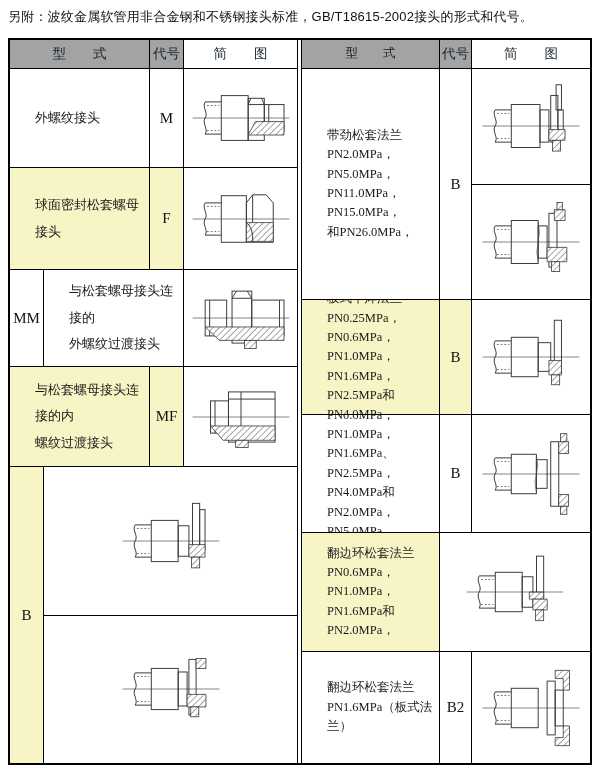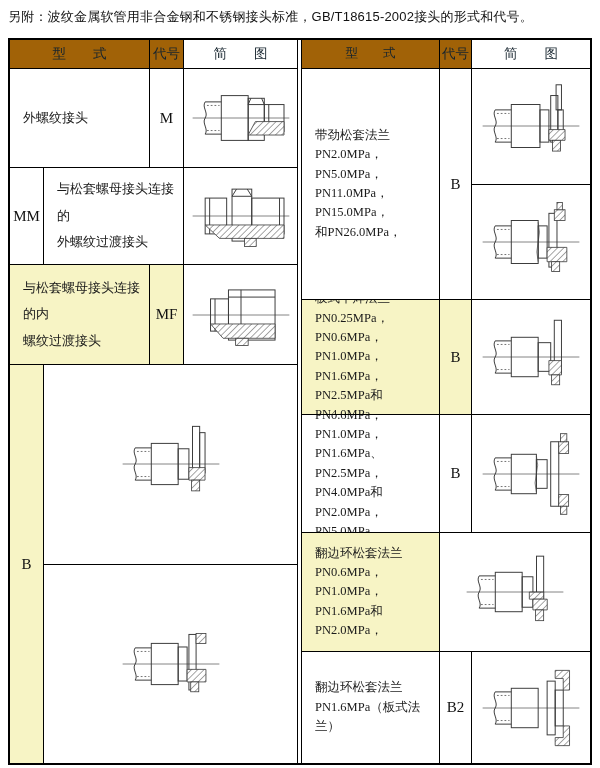--- a/index.html
+++ b/index.html
@@ -9,31 +9,31 @@
   .title { position:absolute; left:8px; top:8px; width:588px; font-size:13px; color:#121212; letter-spacing:.2px; white-space:pre-line; }
 
   .tbl { position:absolute; left:8px; top:38px; width:584px; height:727px; border:2px solid #000; display:flex; background:#fff; }
   .half { display:flex; flex-direction:column; min-width:0; }
   .half.lh { width:287px; }
   .gap { width:5px; border-left:1px solid #000; border-right:1px solid #000; background:#fff; }
   .half.rh { flex:1; }
 
   .tr { display:flex; border-bottom:1px solid #000; min-height:0; }
   .tr.last { flex:1; border-bottom:none; }
-  .th-row { height:29px; background:#a16207; }
+  .th-row { height:29px; background:#a3a3a3; }
 
   .td { border-right:1px solid #000; display:flex; align-items:center; min-width:0; overflow:hidden; }
   .td:last-child { border-right:none; }
 
   .lh .type { width:140px; }
   .lh .code { width:34px; }
   .rh .type { width:138px; }
   .rh .code { width:32px; }
 
-  .type { padding:2px 5px 2px 13px; font-size:13px; line-height:2.05; white-space:pre-line;
+  .type { padding:2px 5px 2px 25px; font-size:13px; line-height:2.05; white-space:pre-line;
           font-family:"Liberation Serif","DejaVu Serif",serif; }
   .rh .type { font-size:12.5px; line-height:1.55; }
   .code { justify-content:center; font-family:"Liberation Serif","DejaVu Serif",serif; font-size:15px; color:#111; }
   .diag { flex:1; justify-content:center; background:#fff;text-align:center; }
   .split { flex-direction:column; align-items:stretch; }
   .sub { flex:1; display:flex; align-items:center; justify-content:center; }
   .sub.first { border-bottom:1px solid #000; }
 
   .th-cell { justify-content:center; font-size:13.5px; color:#16242e; white-space:pre; padding:0; }
   .hl { background:#f7f4c5; }
@@ -85,20 +85,37 @@
           <rect class="ln" x="66" y="26" width="18" height="47"></rect>
           <path class="ln" d="M66,33 h18 M69,26 l-3,7 M81,26 l3,7"></path>
           <rect class="ln" x="84" y="33" width="22" height="30"></rect>
             <line class="ln" x1="89" y1="33" x2="89" y2="63"></line>
           <polygon class="ht" points="74,52 106,52 106,67 66,67"></polygon>
           <line class="thin" x1="4" y1="48" x2="112" y2="48"></line>
         </svg>
       </div>
     </div>
 
+    <div class="tr h102">
+      <div class="td type hl">球面密封松套螺母接头</div>
+      <div class="td code hl">F</div>
+      <div class="td diag">
+        <svg class="dsvg" width="108" height="86" viewBox="0 0 116 96">
+          <path class="ln" d="M36,30 H18 c-4,6 4,12 0,18 c-4,6 4,12 0,18 H36"></path>
+          <line class="dot" x1="20" y1="34" x2="34" y2="34"></line>
+            <line class="dot" x1="20" y1="62" x2="34" y2="62"></line>
+          <rect class="ln" x="36" y="22" width="28" height="52"></rect>
+          <path class="ln" d="M64,74 V30 l7,-9 h15 l8,9 v44 z"></path>
+          <line class="ln" x1="71" y1="21" x2="71" y2="74"></line>
+          <polygon class="ht" points="64,52 94,52 94,73 64,73"></polygon>
+          <path class="ln" d="M64,52 q8,6 7,21"></path>
+          <line class="thin" x1="4" y1="48" x2="112" y2="48"></line>
+        </svg>
+      </div>
+    </div>
 
     <div class="tr h97">
       <div class="td code">MM</div>
       <div class="td type">与松套螺母接头连接的
 外螺纹过渡接头</div>
       <div class="td diag">
         <svg class="dsvg" width="108" height="86" viewBox="0 0 116 96">
           <rect class="ln" x="18" y="28" width="24" height="40"></rect>
             <line class="ln" x1="23" y1="28" x2="23" y2="68"></line>
           <rect class="ln" x="48" y="18" width="22" height="58"></rect>

